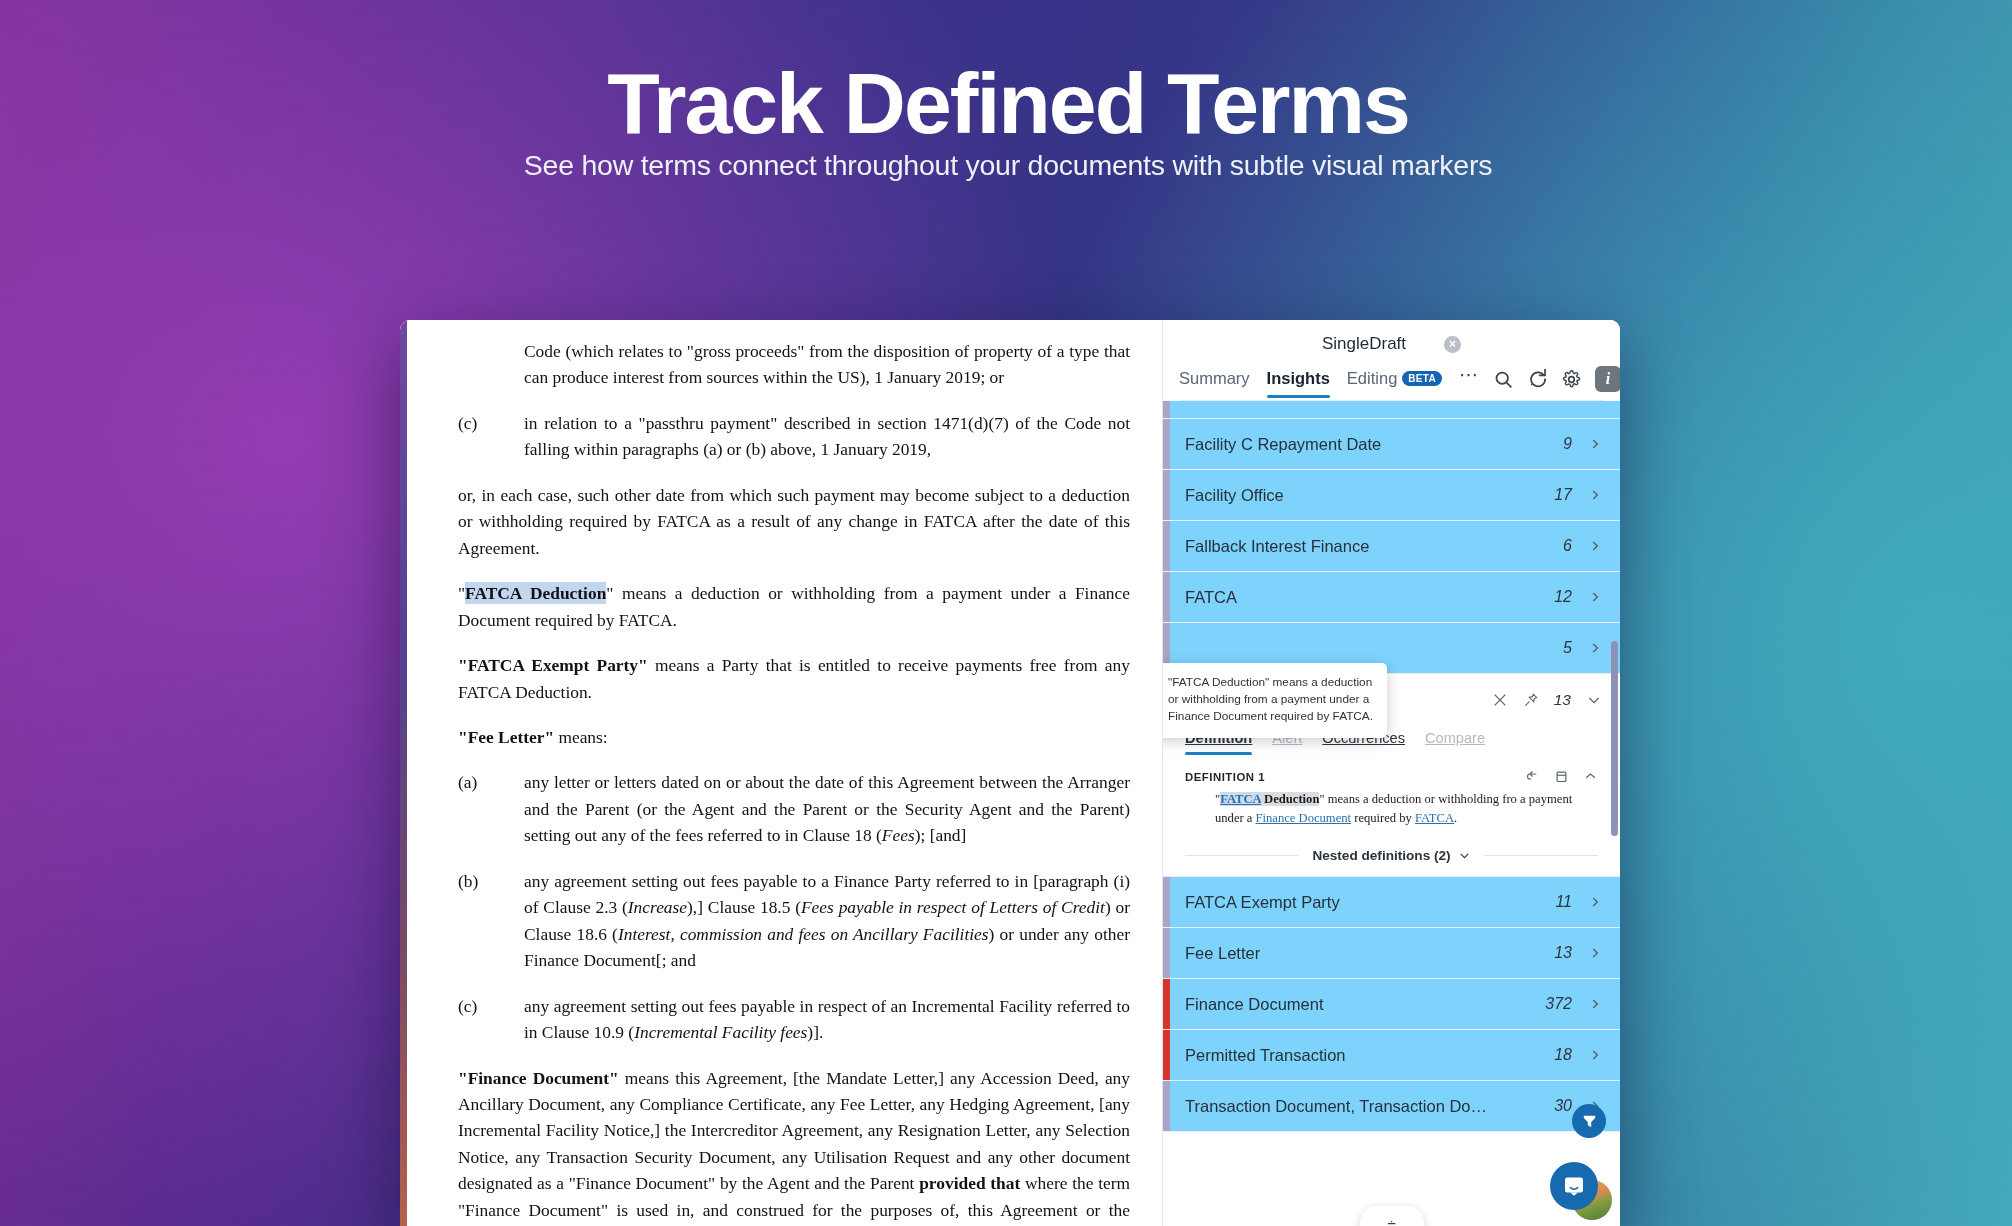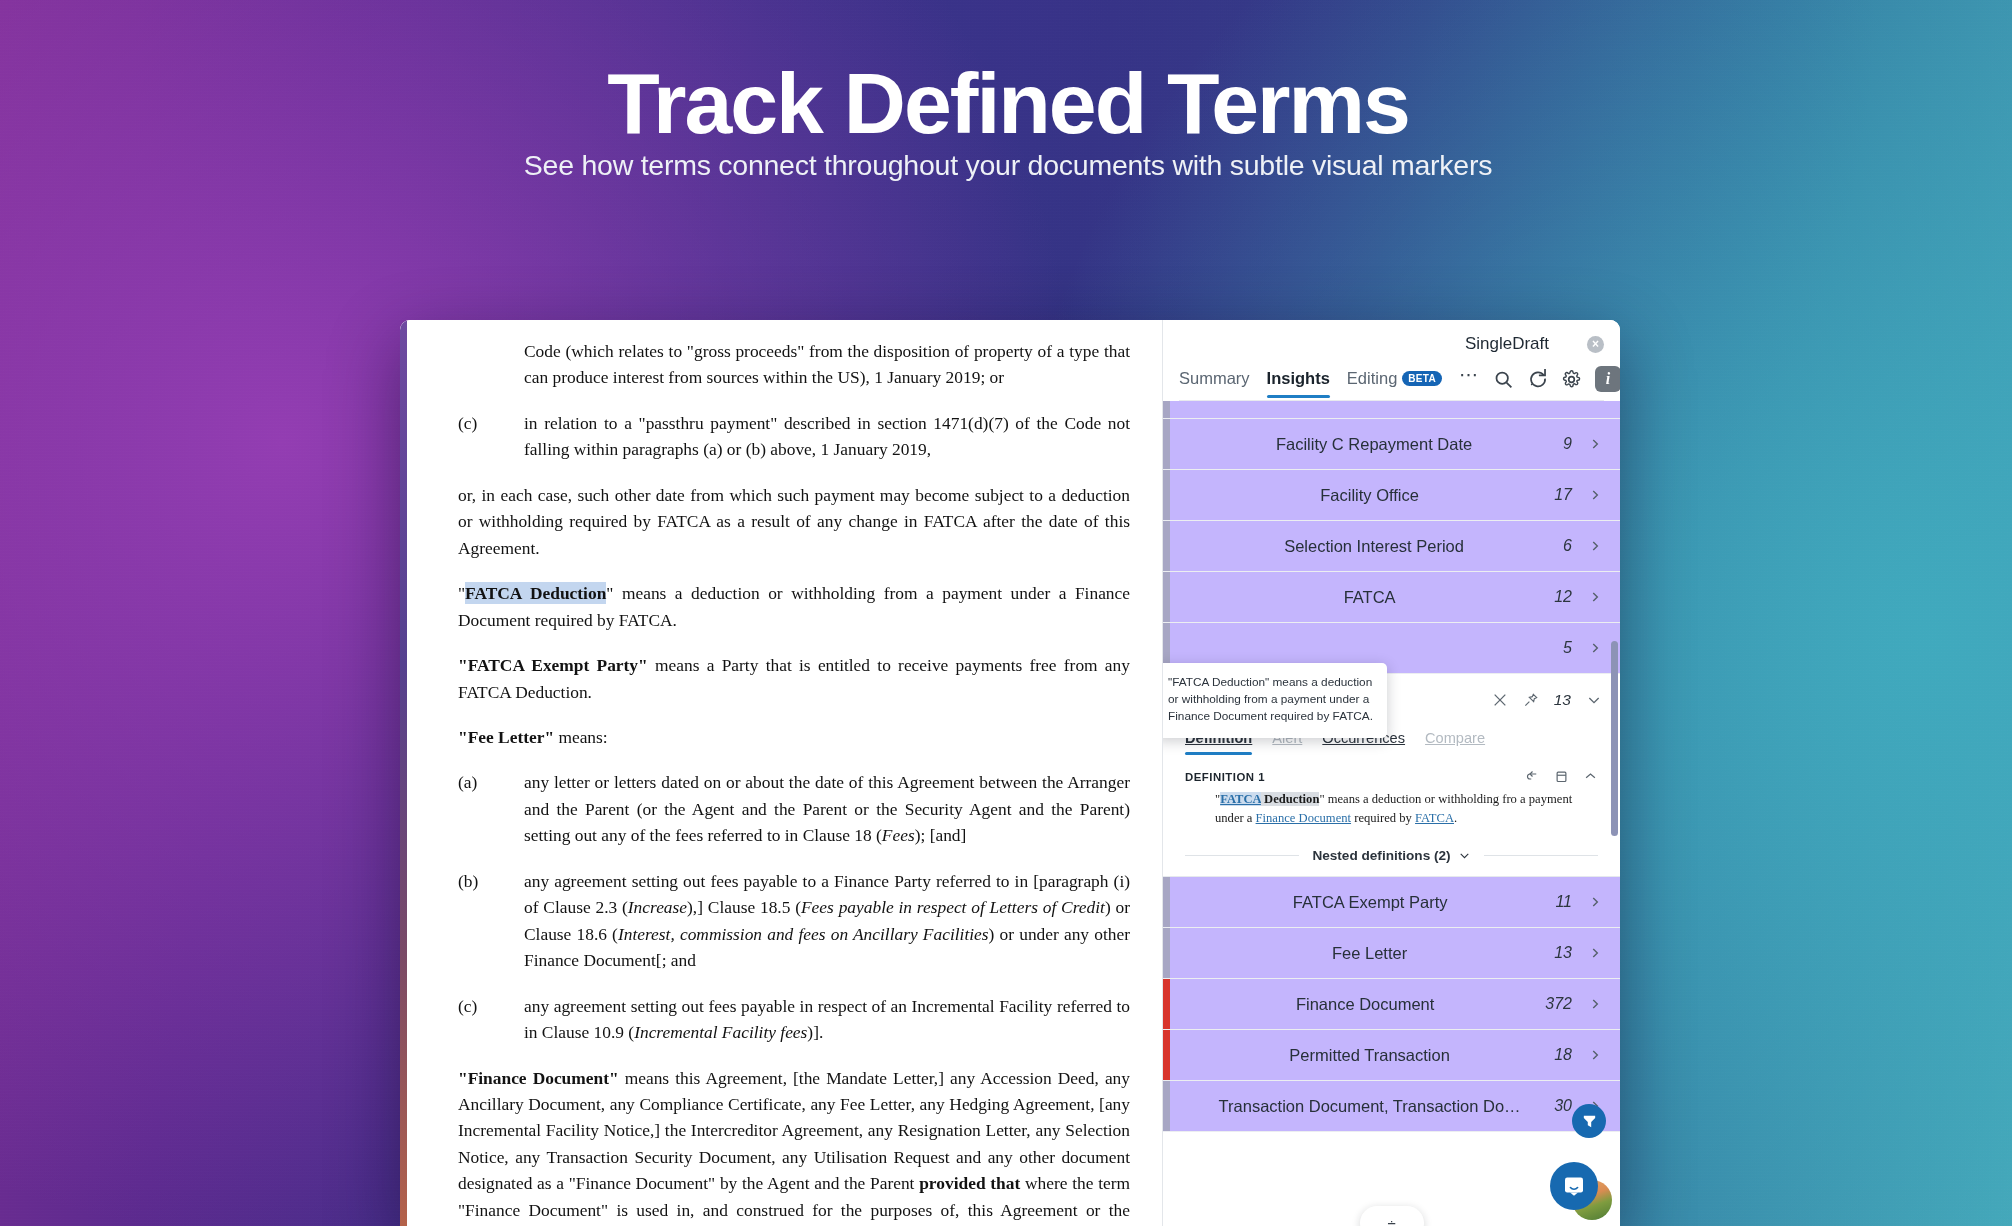--- a/index.html
+++ b/index.html
@@ -93,21 +93,21 @@
     width: 458px;
     background: #ffffff;
     display: flex;
     flex-direction: column;
     border-left: 1px solid #e3e6ea;
   }
   .panel-head {
     padding: 14px 16px 0 16px;
     background: #fff;
   }
-  .panel-title-row { display:flex; align-items:center; justify-content:flex-end;gap:38px; }
+  .panel-title-row { display:flex; align-items:center; justify-content:center;gap:38px; }
   .panel-title { font-size: 17px; color: #1f2933; font-weight: 400; }
   .close-btn {
     width: 17px; height: 17px; border-radius: 50%;
     background: #b9bfc6; color:#fff; font-size: 12px; line-height: 17px;
     text-align:center; cursor:pointer; font-weight:700;
   }
   .tabs {
     display: flex; align-items: center; gap: 17px;
     padding: 12px 0 0 0;
     border-bottom: 1px solid #e8eaee;
@@ -133,21 +133,21 @@
     width:26px; height:26px; border-radius:6px; background:#6d757d; color:#fff;
     font-family:"Liberation Serif", serif; font-style:italic; font-weight:700;
     font-size:16px; text-align:center; line-height:26px; cursor:pointer;
   }
 
   
   .list { flex:1; overflow:hidden; position:relative; background:#fff; }
   .row {
     position:relative; display:flex; align-items:center;
     height:51px; padding: 0 18px 0 22px;
-    border-bottom:1px solid #eceef1; cursor:pointer; background:#c4b5fd;text-align:center;
+    border-bottom:1px solid #eceef1; cursor:pointer; background:#7dd3fc;
   }
   .row .bar { position:absolute; left:0; top:0; bottom:0; width:7px; background:#a7a6c4; }
   .row.red .bar { background:#d8342c; }
   .row .label { font-size:16.5px; color:#273039; flex:1; overflow:hidden; white-space:nowrap; text-overflow:ellipsis; }
   .row .count { font-size:16px; color:#2c353e; font-style:italic; margin-right:16px; }
   .row .chev { color:#55606b; width:14px; height:14px; }
   .row.clip-top { height:18px; border-bottom:1px solid #eceef1; }
 
   
   .tooltip {
@@ -320,21 +320,21 @@
         <span class="bar"></span>
         <span class="label">Facility Office</span>
         <span class="count">17</span>
         <svg class="chev" viewBox="0 0 24 24" fill="none" stroke="currentColor" stroke-width="2.4">
             <polyline points="9 5 16 12 9 19"></polyline>
           </svg>
       </div>
 
       <div class="row">
         <span class="bar"></span>
-        <span class="label">Selection Interest Period</span>
+        <span class="label">Fallback Interest Finance</span>
         <span class="count">6</span>
         <svg class="chev" viewBox="0 0 24 24" fill="none" stroke="currentColor" stroke-width="2.4">
             <polyline points="9 5 16 12 9 19"></polyline>
           </svg>
       </div>
 
       <div class="row">
         <span class="bar"></span>
         <span class="label">FATCA</span>
         <span class="count">12</span>

